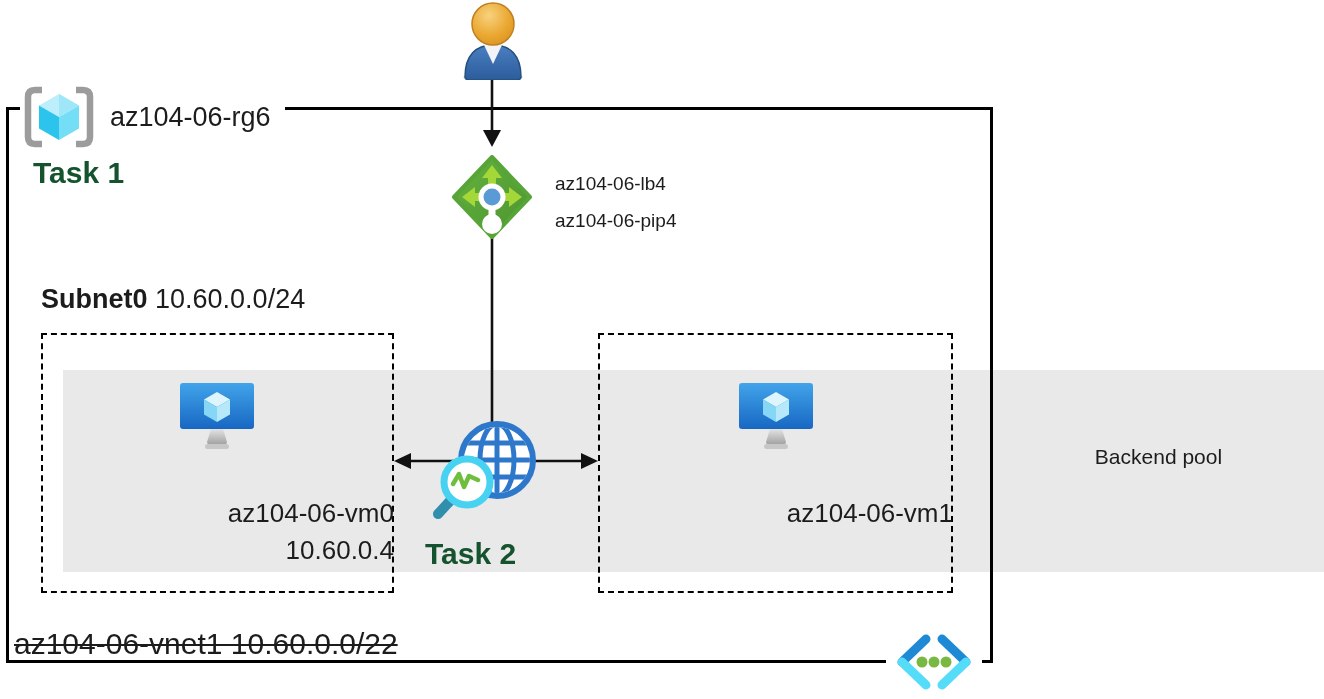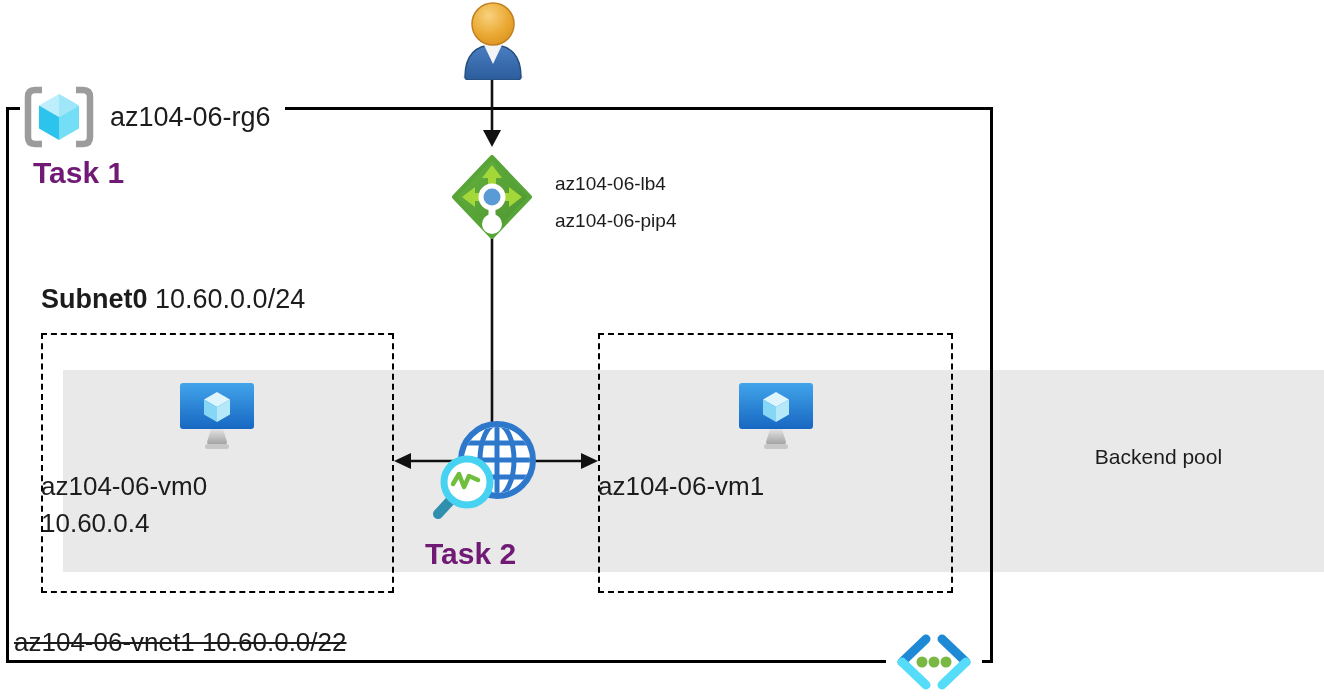--- a/index.html
+++ b/index.html
@@ -16,34 +16,34 @@
 
   .subnet-label{position:absolute;top:284px;font-size:27px;text-align:left;z-index:4;white-space:nowrap;}
   .subnet-label b{font-weight:bold;}
   .sl0{left:41px;width:353px;}
   .sl1{left:598px;width:355px;}
 
   .rg-header{position:absolute;left:20px;top:84px;display:flex;align-items:center;gap:12px;
              background:#fff;padding:0 14px 0 0;z-index:4;height:66px;}
   .rg-name{font-size:27px;}
 
-  .task{position:absolute;font-size:30px;font-weight:bold;color:#701a75;z-index:4;}
+  .task{position:absolute;font-size:30px;font-weight:bold;color:#14532d;z-index:4;}
   .task1{left:33px;top:156px;}
   .task2{left:425px;top:537px;width:140px;text-align:left;}
 
   .lb-labels{position:absolute;left:555px;top:165px;font-size:19px;line-height:37px;z-index:4;}
 
-  .vm-label{position:absolute;top:468px;font-size:26px;line-height:37px;text-align:left;z-index:4;}
+  .vm-label{position:absolute;top:495px;font-size:26px;line-height:37px;text-align:right;z-index:4;}
   .vml0{left:41px;width:353px;}
   .vml1{left:598px;width:355px;}
 
   .backend-label{position:absolute;left:993px;top:445px;width:331px;text-align:center;
                  font-size:21px;z-index:4;}
 
-  .vnet-label{position:absolute;left:14px;top:627px;font-size:26px;z-index:4;
+  .vnet-label{position:absolute;left:14px;top:627px;font-size:30px;z-index:4;
               text-decoration:line-through;text-decoration-thickness:2px;white-space:nowrap;}
 
   .icon-abs{position:absolute;z-index:4;}
   .connectors{position:absolute;left:0;top:0;width:1324px;height:699px;z-index:3;pointer-events:none;}
 </style>
 </head>
 <body>
 
 <div class="canvas">
 

